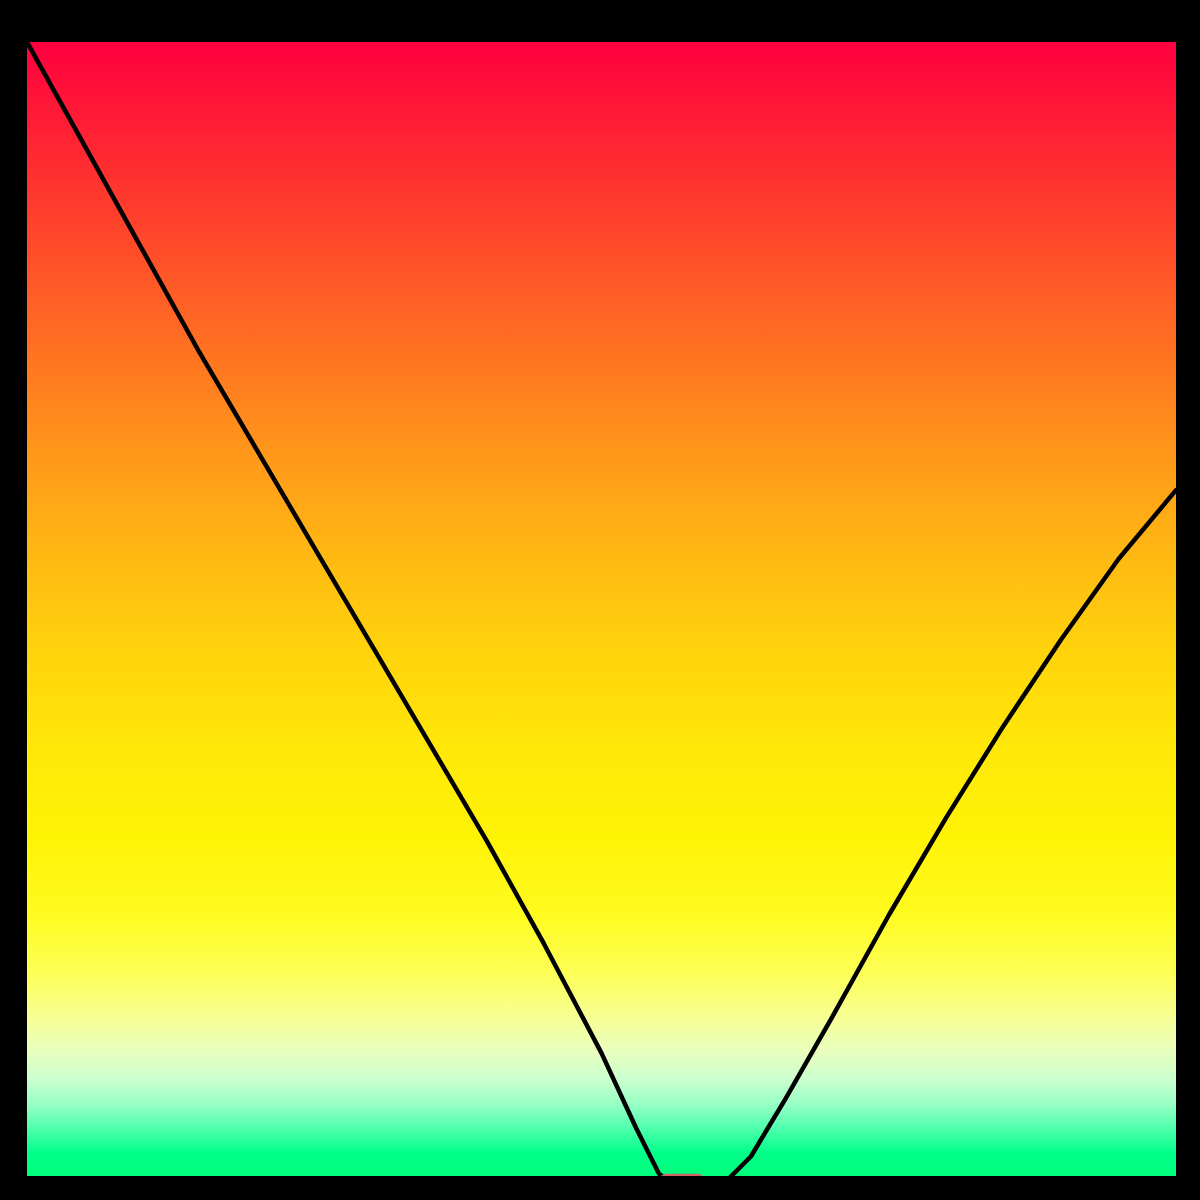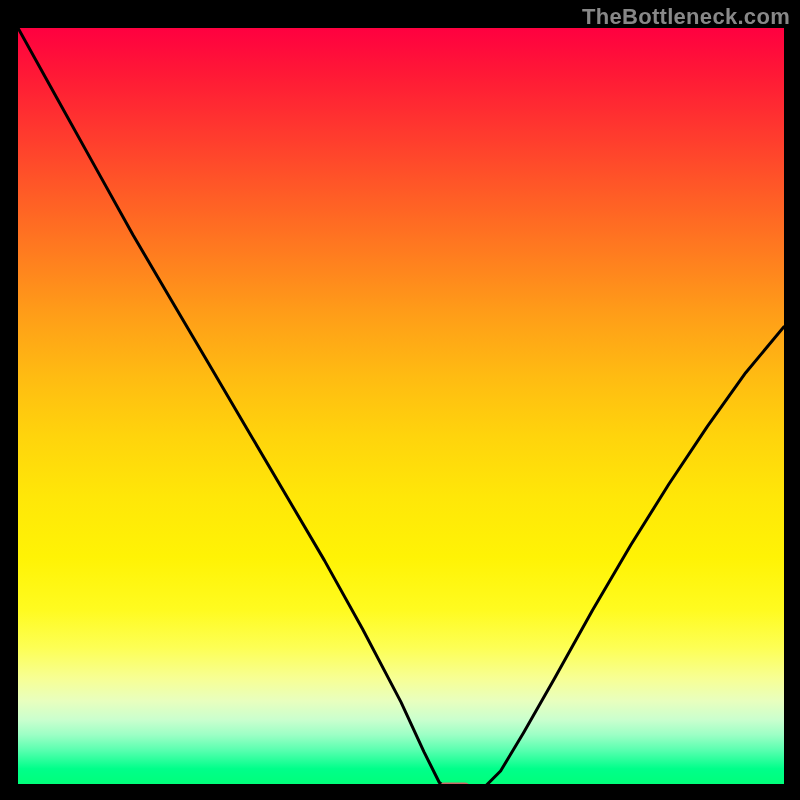--- a/index.html
+++ b/index.html
@@ -65,21 +65,20 @@
   .curve-svg, .marker-svg {
     position: absolute;
     inset: 0;
   }
 </style>
 </head>
 <body>
 
 <div class="frame">
 
-  <div class="attribution">TheBottleneck.com</div>
 
   <div class="plot-area">
     <div class="rainbow"></div>
 
     <svg class="curve-svg" viewBox="0 0 100 100" preserveAspectRatio="none">
       <polyline id="curve-poly" fill="none" stroke="#000000" stroke-width="3" stroke-linejoin="round" stroke-linecap="round" vector-effect="non-scaling-stroke" points="0.000,0.000 5.000,9.000 10.000,18.000 15.000,27.000 20.000,35.500 25.000,44.000 30.000,52.500 35.000,61.000 40.000,69.500 45.000,78.500 50.000,88.000 53.000,94.500 55.000,98.500 57.000,100.000 60.000,100.000 63.000,97.000 66.000,92.000 70.000,85.000 75.000,76.000 80.000,67.500 85.000,59.500 90.000,52.000 95.000,45.000 100.000,39.000"></polyline>
     </svg>
 
     <svg class="marker-svg" viewBox="0 0 100 100" preserveAspectRatio="none">
       <rect id="marker-rect" rx="0.8" ry="0.8" fill="#cc6666" x="54.900" y="98.500" width="4.200" height="1.800"></rect>

